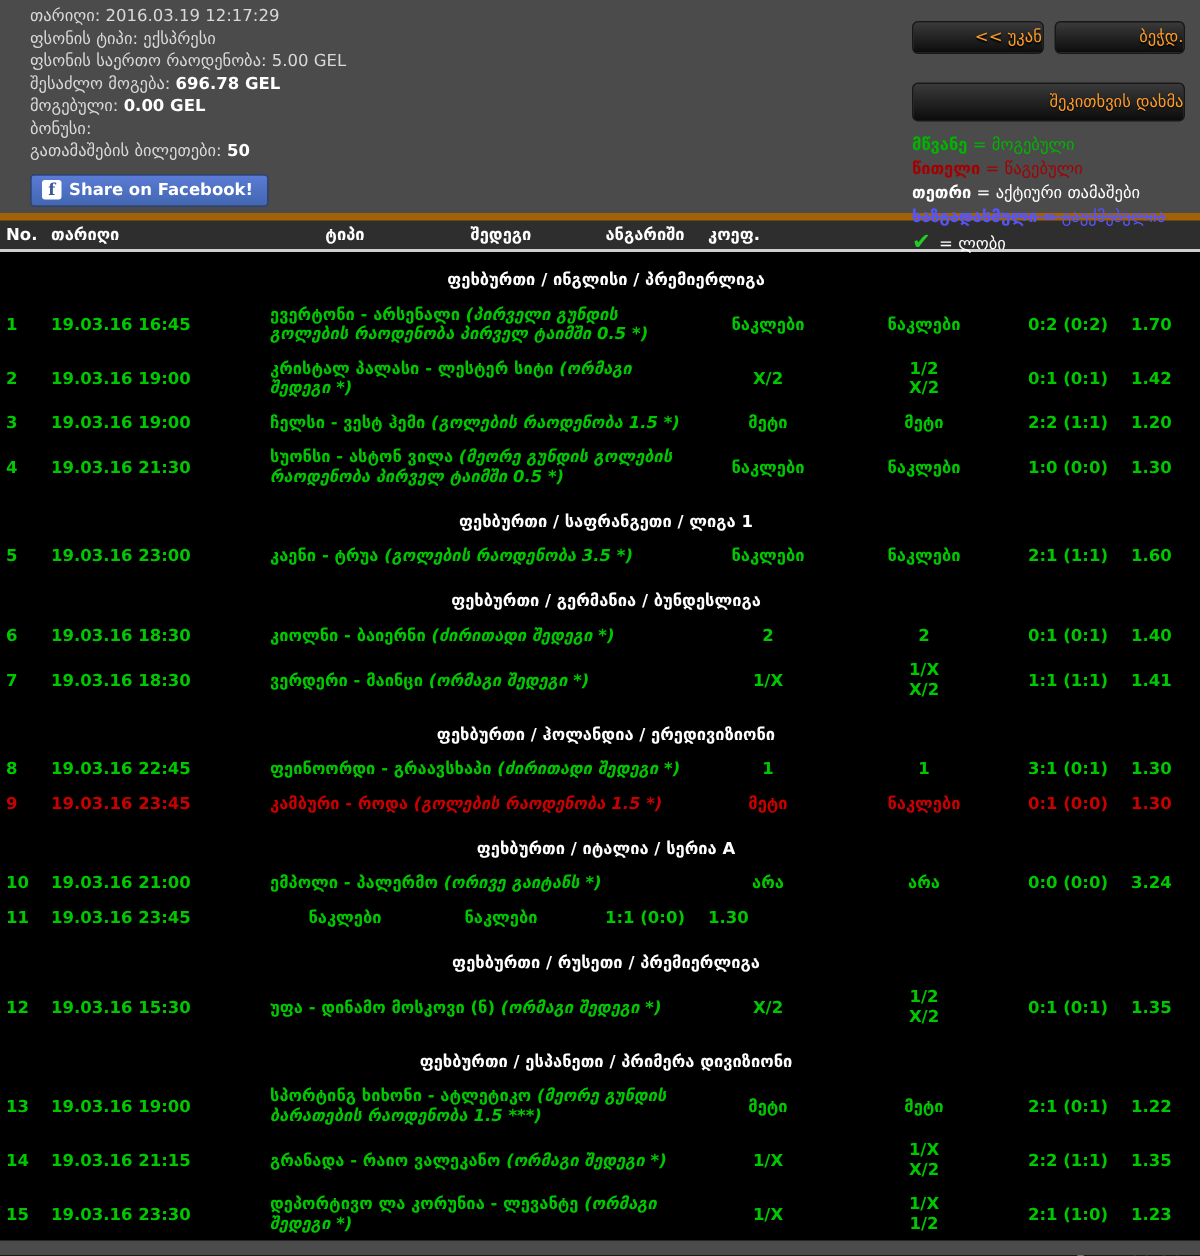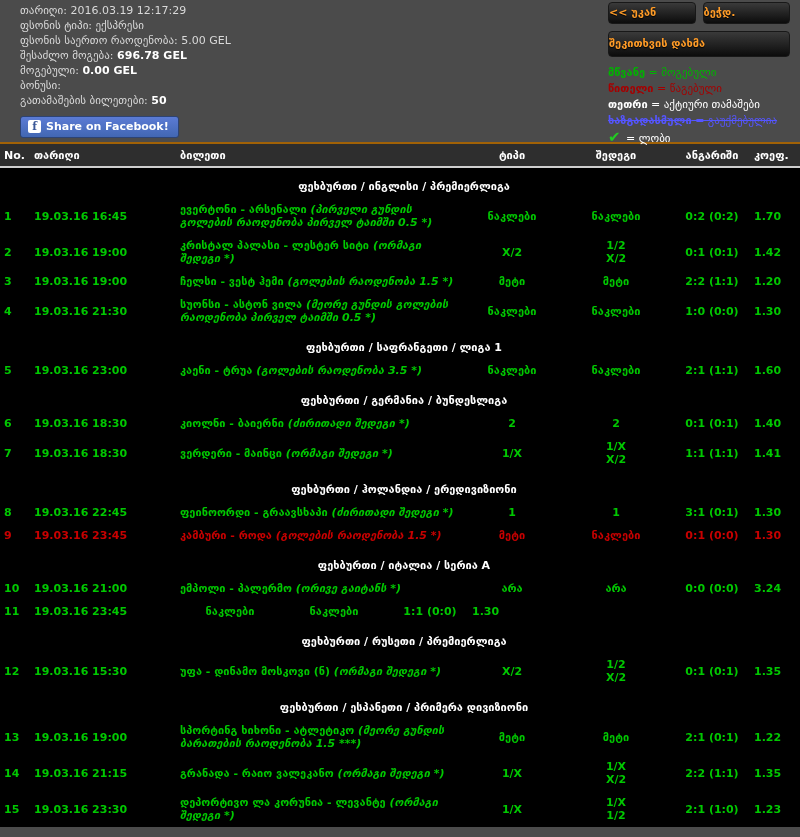--- a/index.html
+++ b/index.html
@@ -26,36 +26,37 @@
   .fb-f {
     display:inline-block; width:13px; height:13px; border-radius:2px;
     background:#fff; color:#3b5998; font-weight:bold; font-size:11px;
     text-align:center; line-height:13px; font-family:"DejaVu Serif", serif;
   }
   .right-block { position:absolute; top:2px; right:10px; width:182px; }
   .btn-row { display:flex; gap:7px; margin-bottom:7px; }
   .ui-btn {
     flex:1; background:linear-gradient(#3a3a3a,#0c0c0c);
     border:1px solid #181818; border-radius:4px;
-    color:#ff9c28; font-weight:bold; font-size:11px;
-    text-align:left; padding:3px 0 4px; cursor:pointer;
+    color:#ff9c28; font-weight:normal; font-size:11px;
+    text-align:right; padding:3px 0 4px; cursor:pointer;
     text-shadow:0 1px 1px #000;
+    margin-top:12px;
   }
   .ui-btn.wide { padding:5px 0 6px; }
   .legend { margin-top:8px; }
   .legend-line { line-height:16px; font-size:11px; white-space:nowrap; }
   .legend-line .key { font-weight:bold; }
   .legend-line.strike { text-decoration:line-through; }
   .legend-line .check { color:#22cc22; font-size:15px; font-weight:bold; margin-right:2px; }
   
   .bet-table { background:#000; }
   .thead {
     display:flex; align-items:center; height:26px;
     background:#2e2e2e; color:#fff; font-weight:bold;
-    border-top:2px solid #a16207; border-bottom:2px solid #cfcfcf;
+    border-top:5px solid #a16207; border-bottom:2px solid #cfcfcf;
   }
   .row { display:flex; align-items:center; }
   .c-no     { width:34px;  padding-left:4px; flex:none; }
   .c-date   { width:146px; flex:none; }
   .c-ticket { width:282px; flex:none; padding-right:6px; }
   .c-type   { width:100px; flex:none; text-align:center; }
   .c-result { width:108px; flex:none; text-align:center; line-height:13px; }
   .c-score  { width:84px;  flex:none; text-align:center; }
   .c-coef   { width:46px;  flex:none; padding-right:3px; }
   .section-row {
@@ -93,21 +94,20 @@
         <div class="legend-line strike" style="color: rgb(85, 85, 255);"><span class="key">ხაზგადასმული</span><span class=""> = გაუქმებულია</span></div>
         <div class="legend-line" style="color: rgb(255, 255, 255);"><span class="check">✔</span><span class=""> = ლობი</span></div>
       </div>
   </div>
 </div>
 
 <div class="bet-table">
   <div class="thead row">
     <span class="c-no">No.</span>
     <span class="c-date">თარიღი</span>
-    <span class="c-ticket">ბილეთი</span>
     <span class="c-type">ტიპი</span>
     <span class="c-result">შედეგი</span>
     <span class="c-score">ანგარიში</span>
     <span class="c-coef">კოეფ.</span>
   </div>
   <div id="tbody">
       <div class="section-row">ფეხბურთი / ინგლისი / პრემიერლიგა</div>
       <div class="data-row row">
         <span class="c-no">1</span>
         <span class="c-date">19.03.16 16:45</span>

